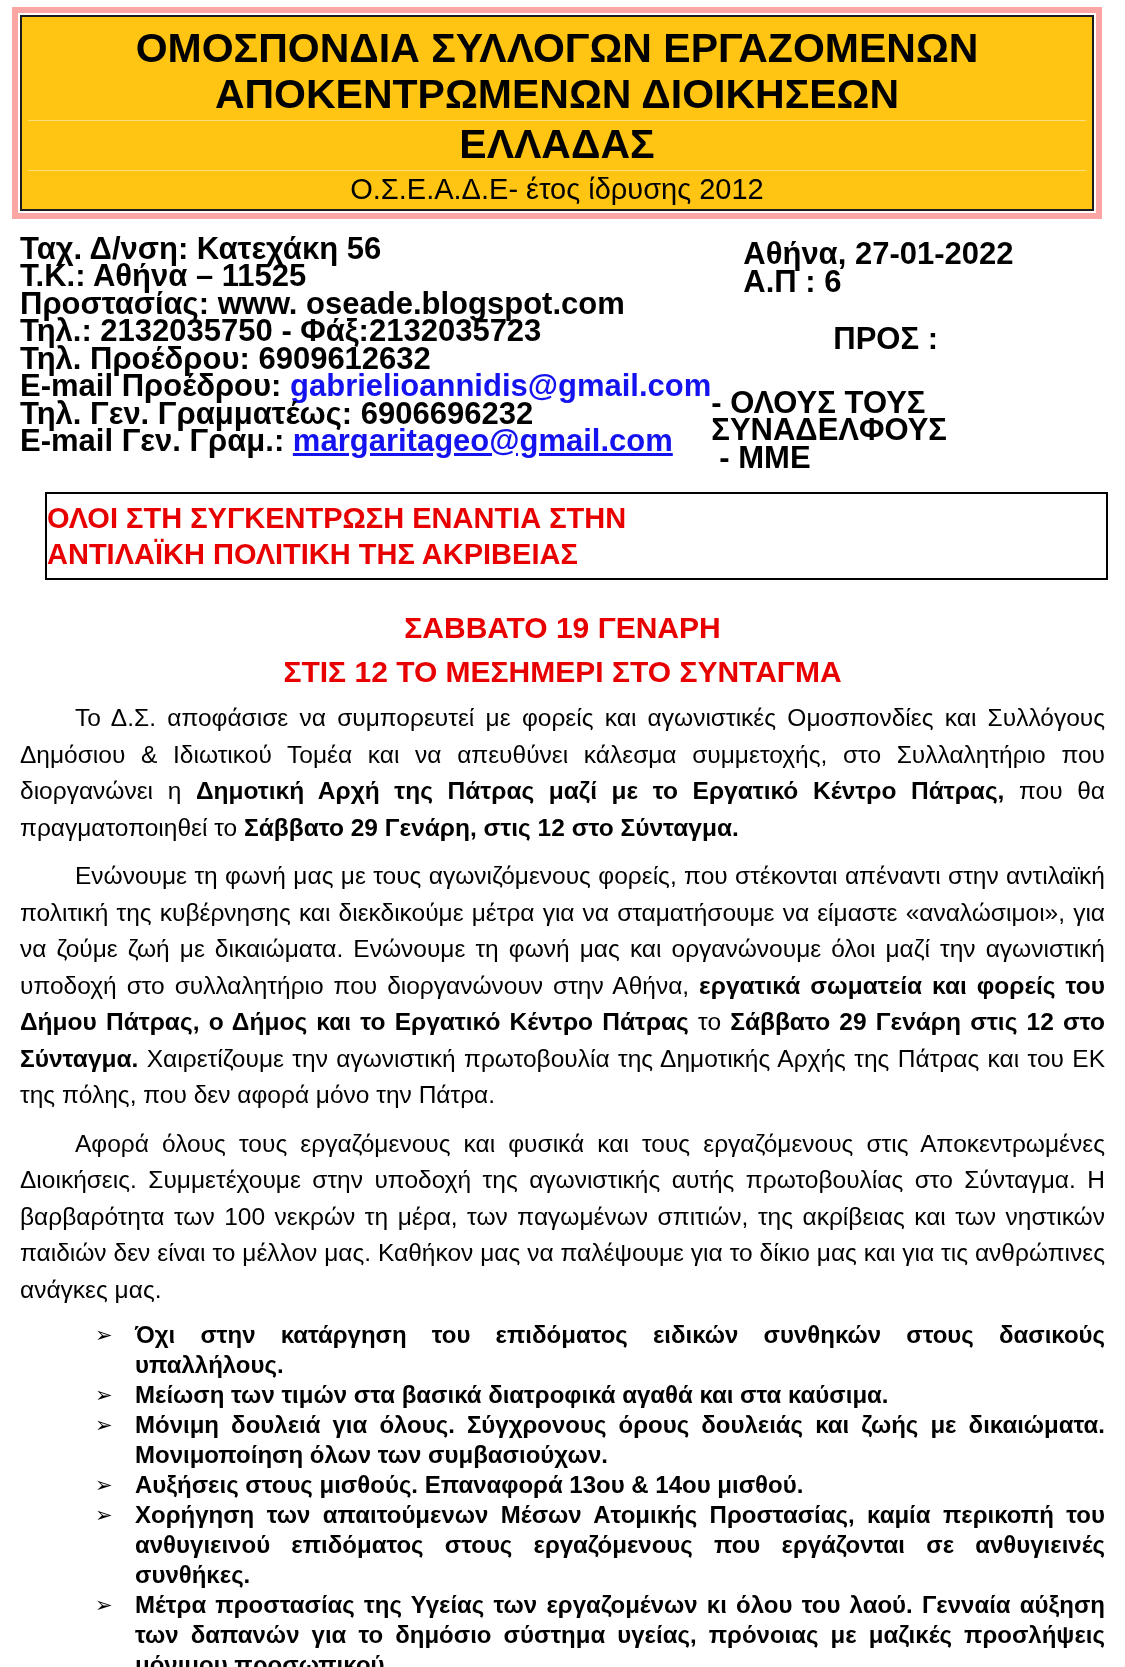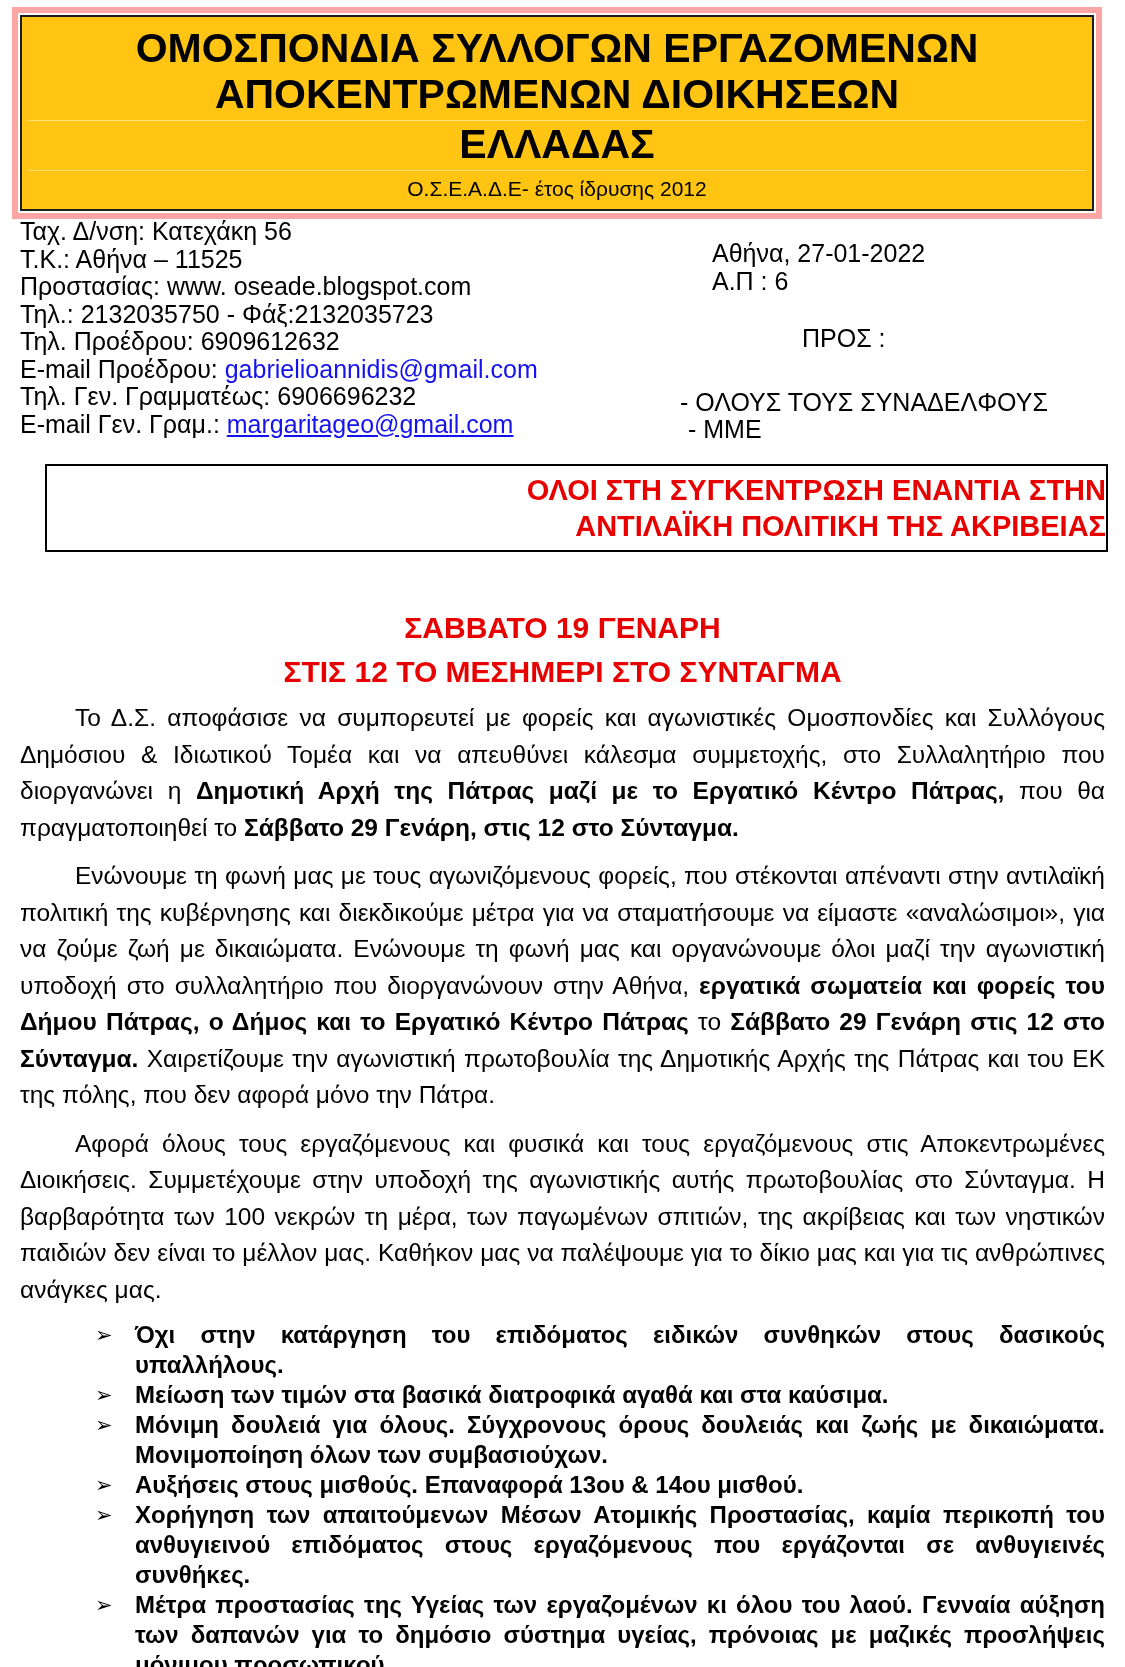--- a/index.html
+++ b/index.html
@@ -11,40 +11,40 @@
   .header-outer {
     position:absolute; left:12px; top:7px; width:1090px;
     border:6px solid #fca5a5; padding:2px; background:#fff; box-sizing:border-box;
   }
   .header-box {
     border:2px solid #1c1c1c; background:#FFC512; text-align:center;
     padding:8px 0 4px;
   }
   .title-line { font-weight:bold; font-size:41px; line-height:46px; color:#000; }
   .header-hairline { height:0; border-top:1px solid rgba(255,255,255,0.45); margin:3px 6px 0; }
-  .subtitle { font-size:21px; line-height:32px; font-weight:normal; color:#000; padding-top:2px; }
+  .subtitle { font-size:29px; line-height:32px; font-weight:normal; color:#000; padding-top:2px; }
 
   
   .info-row {
     position:absolute; top:218px; left:20px; right:17px; display:flex;
-    font-weight:normal; font-size:25px; line-height:27.5px;
+    font-weight:bold; font-size:31px; line-height:27.5px;align-items:center;
   }
   .contact-block { white-space:nowrap; }
   .email-link { color:#1412EE; text-decoration:none; cursor:pointer; }
   .email-link.underlined { text-decoration:underline; }
   .meta-block { margin-left:auto; width:428px; padding-top:22px; box-sizing:border-box; }
   .city-date, .protocol { margin-left:32px; }
   .to-label { margin:30px 0 0 122px; }
   .recipient-first { margin-top:36px; }
   .recipient-next { margin-left:8px; }
 
   
   .announce-box {
-    position:absolute; left:45px; right:17px; top:464px;
-    border:2px solid #000; text-align:right;
+    position:absolute; left:45px; right:17px; top:492px;
+    border:2px solid #000; text-align:left;
     color:#E80000; font-weight:bold; font-size:29px; line-height:36px;
     padding:6px 0;
   }
   .rally-line { position:absolute; left:0; right:0; text-align:center;
     color:#E80000; font-weight:bold; font-size:30px; line-height:36px; }
   .rally-date { top:610px; }
   .rally-time { top:654px; }
 
   
   .body-text { position:absolute; top:700px; left:20px; right:20px; }

